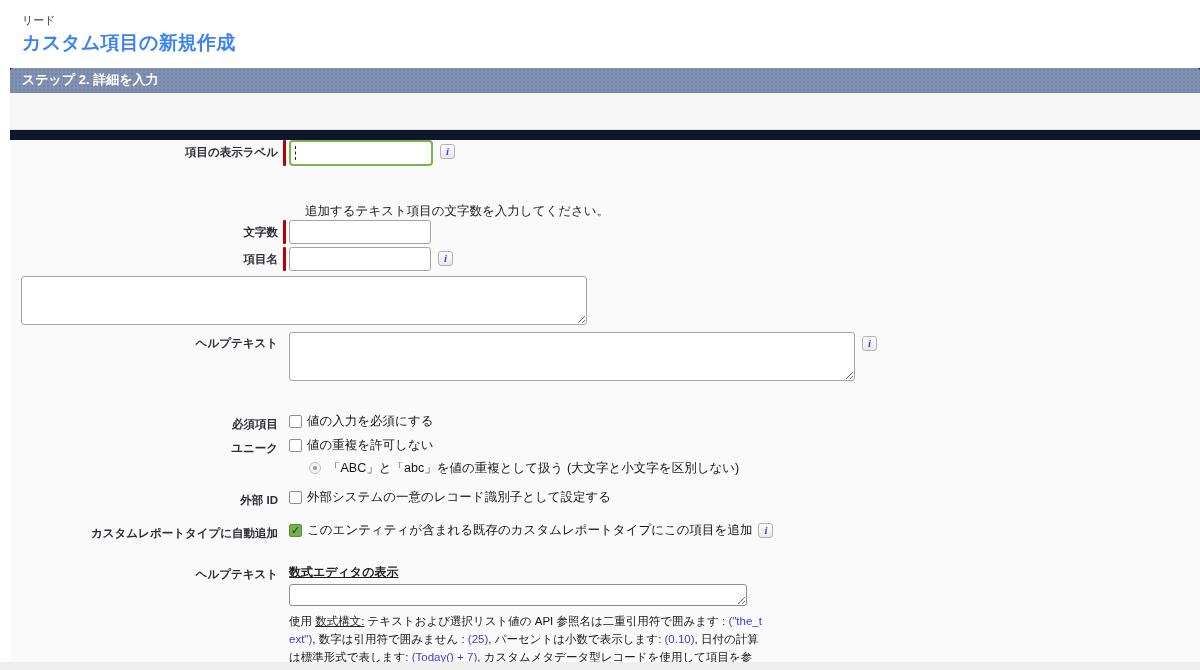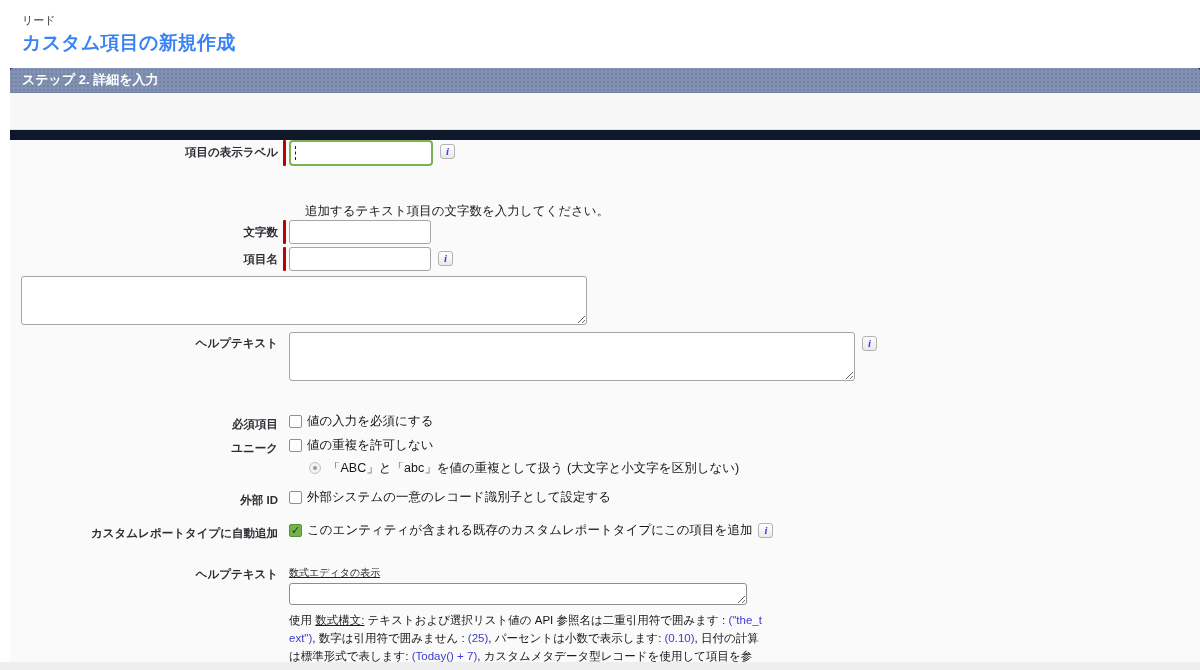--- a/index.html
+++ b/index.html
@@ -81,21 +81,21 @@
   .radio {
     width:12px; height:12px; border:1px solid #c2c2c2; border-radius:50%; background:#f2f2f2;
     margin-right:7px; flex:0 0 12px; margin-top:1px; position:relative;
   }
   .radio.selected::after {
     content:""; position:absolute; left:3px; top:3px; width:4px; height:4px;
     border-radius:50%; background:#9a9a9a;
   }
   .radio-indent { margin-left:31px; }
 
-  .dark-link { color:#1f1f1f; text-decoration:underline; font-size:10px; font-weight:normal; cursor:pointer; }
+  .dark-link { color:#1f1f1f; text-decoration:underline; font-size:12px; font-weight:bold; cursor:pointer; }
   .fine { width:474px; font-size:11.5px; line-height:1.55; color:#141414; margin-top:3px; }
   .fine .syntax { color:#1f1f1f; text-decoration:underline; cursor:pointer; }
   .blue-link { color:#3c3ccf; text-decoration:none; cursor:pointer; word-break:break-all; }
 
   .bottom-strip { position:absolute; left:0; top:662px; width:1200px; height:8px; background:#eeeeee; }
 </style>
 </head>
 <body>
 
 <div class="page-header">

